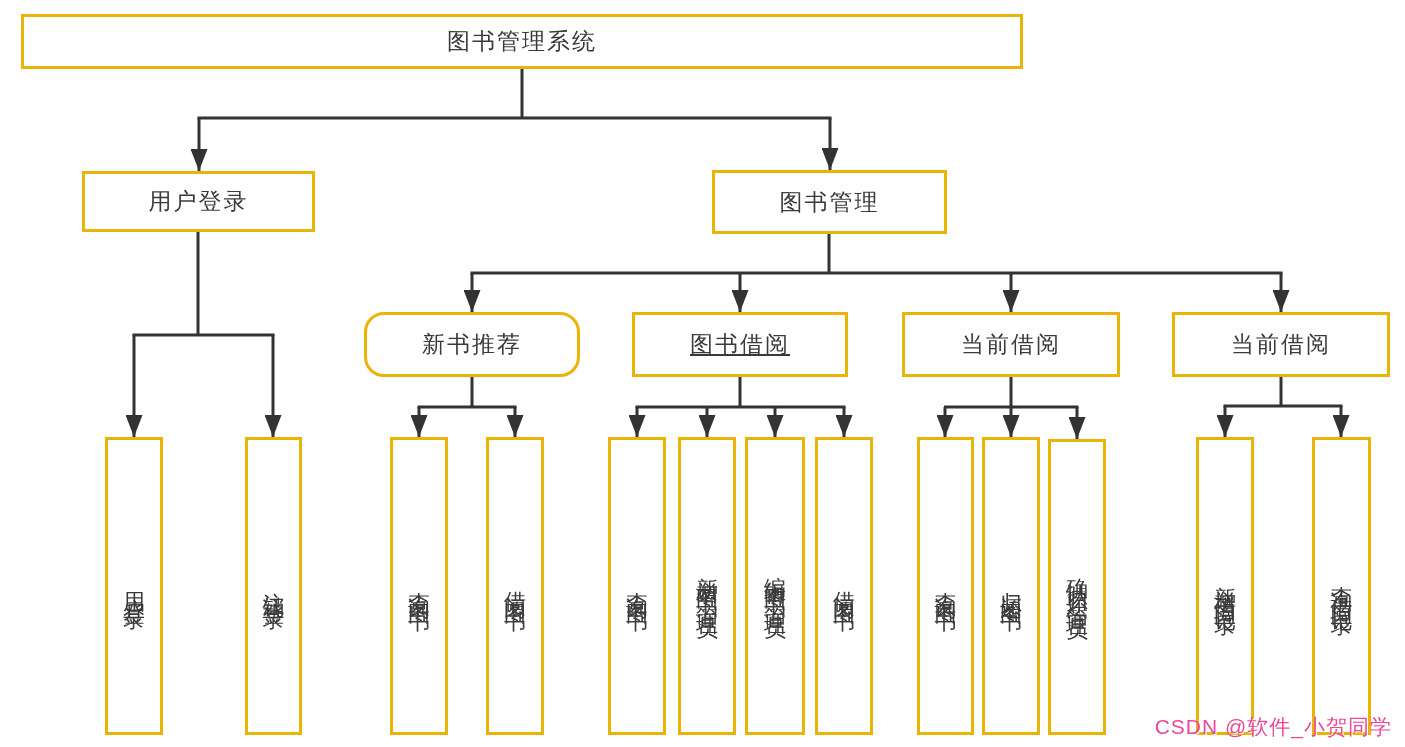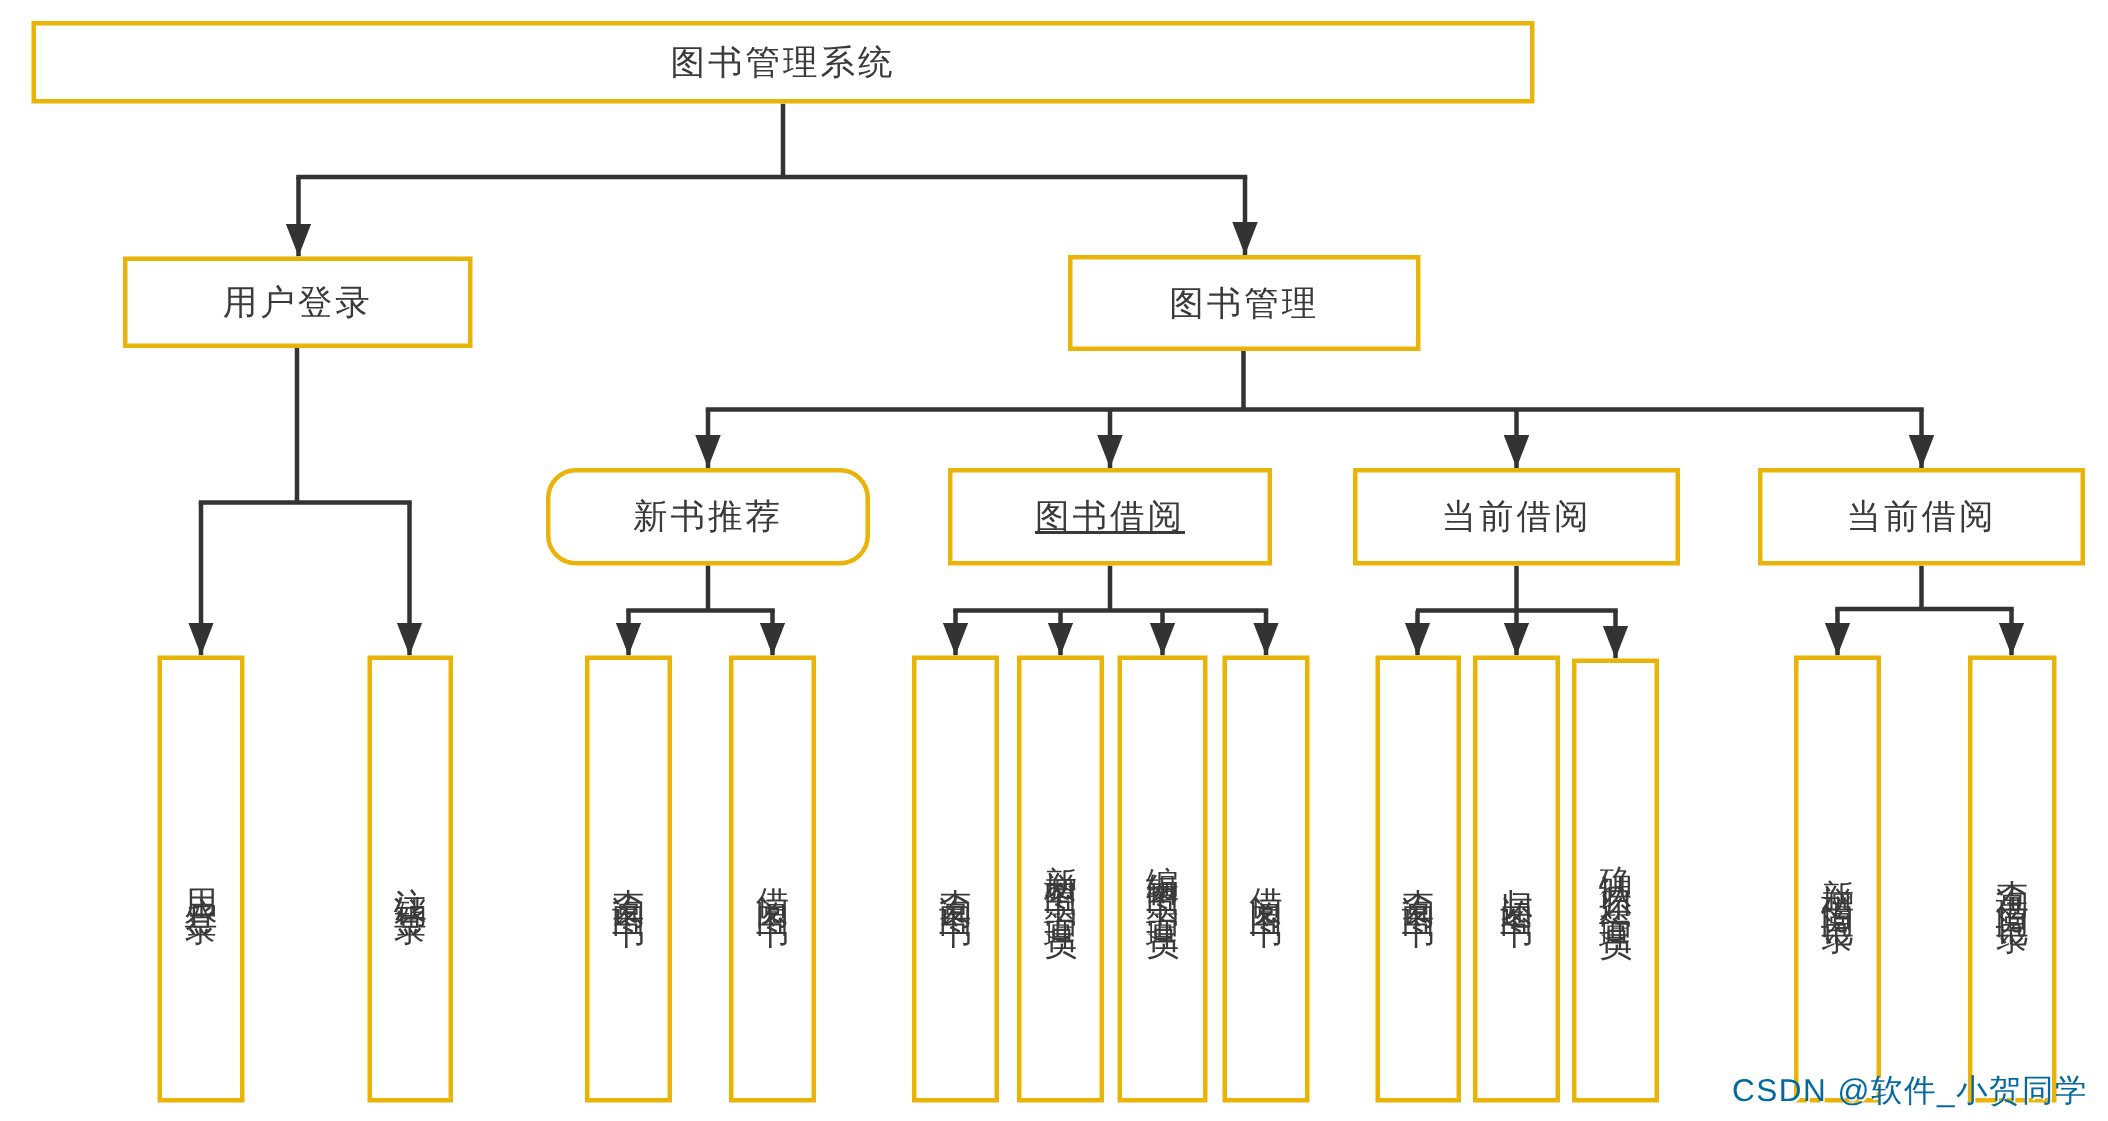--- a/index.html
+++ b/index.html
@@ -29,21 +29,21 @@
     font-size:22px;
     line-height:1;
   }
   .leaf{font-size:22px;}
   .watermark{
     position:absolute;
     right:13px;
     bottom:6px;
     z-index:3;
     font-size:21px;
-    color:#0369a1;
+    color:#ec4899;
     text-shadow:1px 1px 0 #ffffff;
     letter-spacing:1px;
     white-space:nowrap;
   }
 </style>
 </head>
 <body>
 
 <div id="canvas">
 

